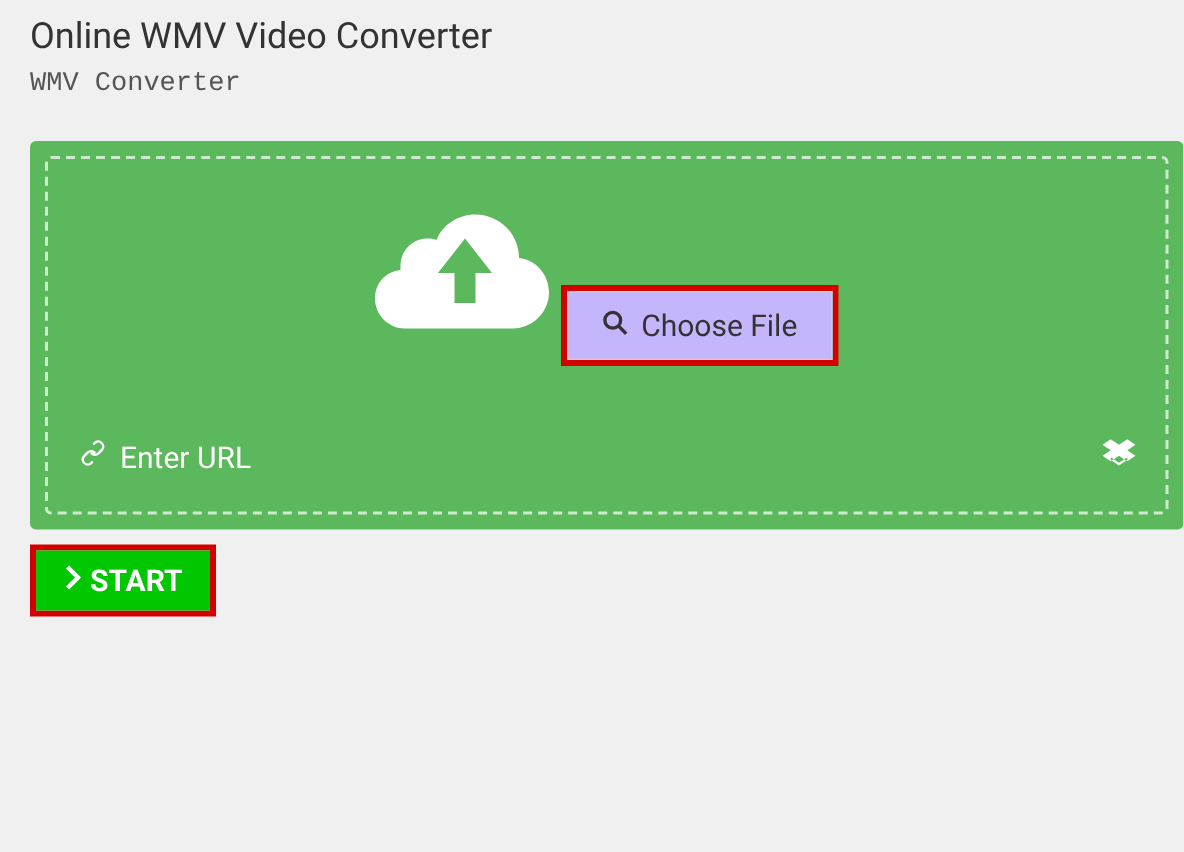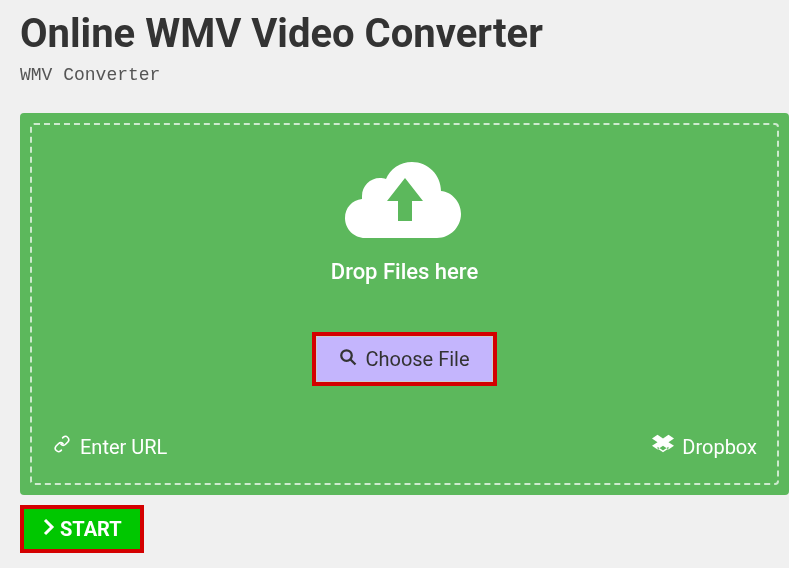--- a/index.html
+++ b/index.html
@@ -8,22 +8,22 @@
       box-sizing: border-box;
     }
     body {
       font-family: -apple-system, BlinkMacSystemFont, "Segoe UI", Roboto, "Helvetica Neue", Arial, sans-serif;
       background: #f0f0f0;
       width: 789px;
       height: 568px;
       padding: 10px 20px;
     }
     .page-title {
-      font-size: 40px;
-      font-weight: 700;
+      font-size: 24px;
+      font-weight: 400;
       color: #333;
       margin-bottom: 8px;
     }
     .subtitle {
       font-size: 18px;
       color: #555;
       margin-bottom: 28px;
       font-family: Liberation Mono, monospace;
     }
     .drop-panel {
@@ -107,21 +107,20 @@
 <div class="subtitle">WMV Converter</div>
 
 <div class="drop-panel">
   <div class="drop-inner">
     <div class="cloud-icon">
       <svg width="120" height="90" viewBox="0 0 120 90">
         <path fill="#fff" d="M96 38c0-16-13-29-29-29-12 0-22 7-26 17-2-1-4-1-6-1-10 0-18 8-18 18 0 1 0 2 0 3-10 1-17 9-17 19 0 11 9 20 20 20h72c13 0 24-11 24-24 0-12-9-22-20-23z"></path>
         <path fill="#5cb85c" d="M60 25 L42 48 L53 48 L53 68 L67 68 L67 48 L78 48 Z"></path>
       </svg>
     </div>
-    <div class="drop-text">Drop Files here</div>
 
     <div class="choose-file-wrapper">
       <button class="choose-file-btn">
         <span>
           <svg width="18" height="18" viewBox="0 0 24 24" fill="none" stroke="#333" stroke-width="3">
             <circle cx="10" cy="10" r="7"></circle>
             <line x1="15" y1="15" x2="22" y2="22"></line>
           </svg>
         </span>
         <span>Choose File</span>
@@ -136,21 +135,20 @@
           </svg>
         </span>
         <span>Enter URL</span>
       </div>
       <div class="source-link">
         <span>
           <svg width="22" height="20" viewBox="0 0 24 20" fill="#fff">
             <path d="M6 0L0 4l6 4-6 4 6 4 6-4 6 4 6-4-6-4 6-4-6-4-6 4z M6 13l6 4 6-4v2l-6 4-6-4z"></path>
           </svg>
         </span>
-        <span>Dropbox</span>
       </div>
     </div>
   </div>
 </div>
 
 <div class="start-wrapper">
   <button class="start-btn">
     <span>
       <svg width="14" height="18" viewBox="0 0 12 18" fill="none" stroke="#fff" stroke-width="3">
         <polyline points="2,2 9,9 2,16"></polyline>

